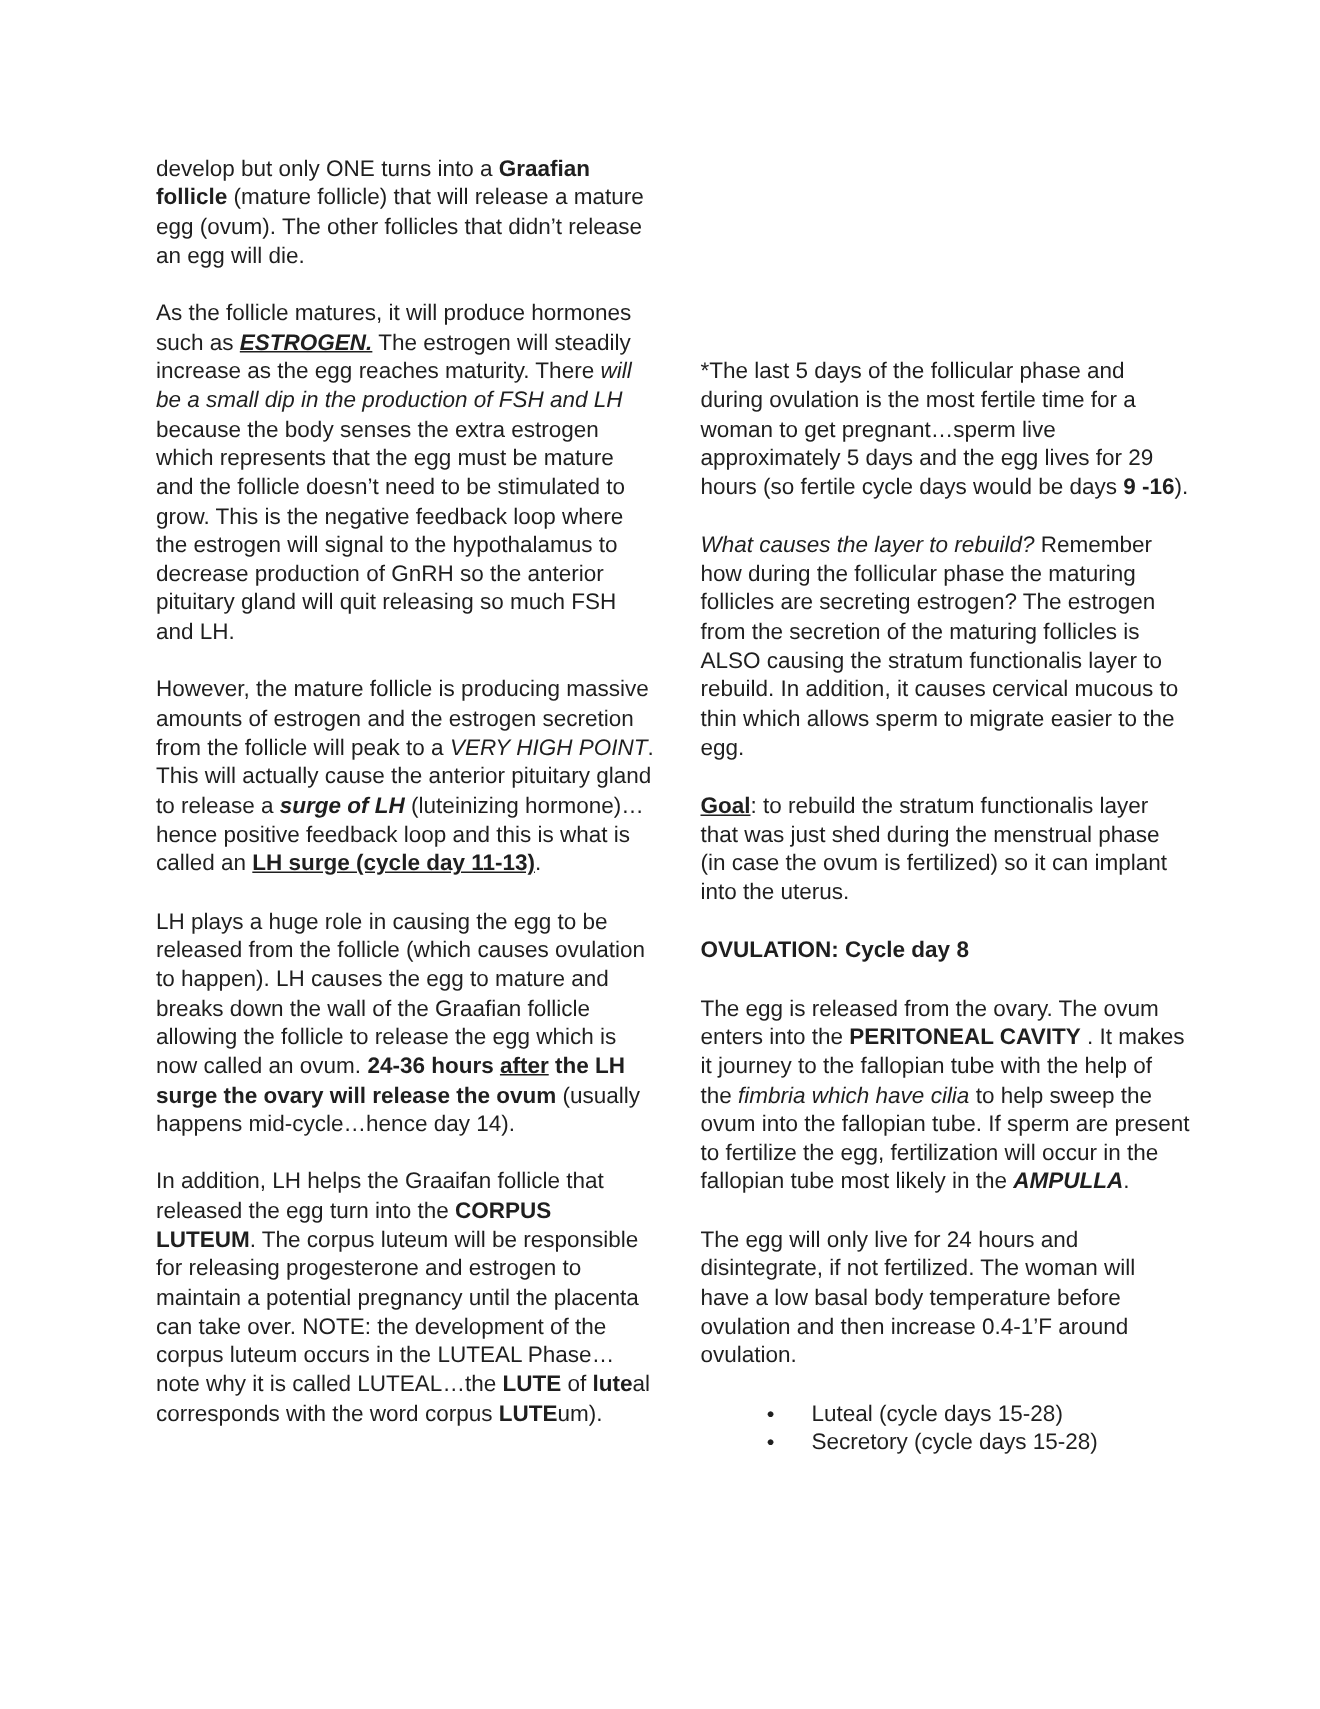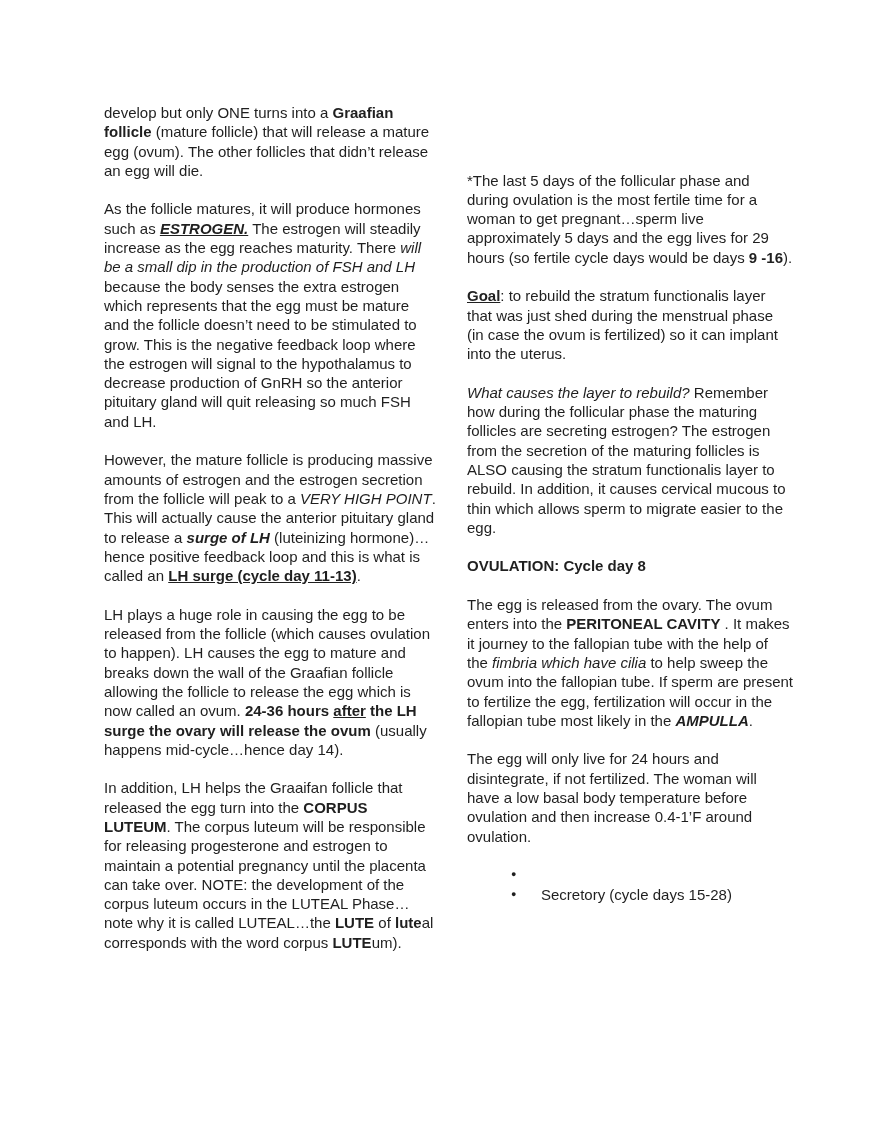--- a/index.html
+++ b/index.html
@@ -9,21 +9,21 @@
     font-family: "Liberation Sans", sans-serif;
     font-size: 15px;
     line-height: 19.3px;
     color: #1f1f1f;
     overflow: hidden;
   }
   .page {
     display: flex;
     padding: 103px 0 0 104px;
     gap: 29px;
-    align-items: center;
+    align-items: flex-end;
   }
   .col { flex: 0 0 auto; }
   .col-left  { width: 334px; }
   .col-right { width: 326px; }
   .para { margin: 0 0 19.3px 0; }
   .b { font-weight: 700; }
   .i { font-style: italic; }
   .u { text-decoration: underline; }
   .bullet-item { display: flex; padding-left: 44px; margin: 0; }
   .bullet-dot {
@@ -40,26 +40,27 @@
 <div class="page">
   <div class="col col-left" id="col-left">
       <p class="para"><span>develop but only ONE turns into a </span><span class="b">Graafian follicle</span><span> (mature follicle) that will release a mature egg (ovum). The other follicles that didn’t release an egg will die.</span></p>
       <p class="para"><span>As the follicle matures, it will produce hormones such as </span><span class="b i u">ESTROGEN.</span><span> The estrogen will steadily increase as the egg reaches maturity. There </span><span class="i">will be a small dip in the production of FSH and LH</span><span> because the body senses the extra estrogen which represents that the egg must be mature and the follicle doesn’t need to be stimulated to grow. This is the negative feedback loop where the estrogen will signal to the hypothalamus to decrease production of GnRH so the anterior pituitary gland will quit releasing so much FSH and LH.</span></p>
       <p class="para"><span>However, the mature follicle is producing massive amounts of estrogen and the estrogen secretion from the follicle will peak to a </span><span class="i">VERY HIGH POINT</span><span>. This will actually cause the anterior pituitary gland to release a </span><span class="b i">surge of LH</span><span> (luteinizing hormone)…hence positive feedback loop and this is what is called an </span><span class="b u">LH surge (cycle day 11-13)</span><span>.</span></p>
       <p class="para"><span>LH plays a huge role in causing the egg to be released from the follicle (which causes ovulation to happen). LH causes the egg to mature and breaks down the wall of the Graafian follicle allowing the follicle to release the egg which is now called an ovum. </span><span class="b">24-36 hours </span><span class="b u">after</span><span class="b"> the LH surge the ovary will release the ovum</span><span> (usually happens mid-cycle…hence day 14).</span></p>
       <p class="para"><span>In addition, LH helps the Graaifan follicle that released the egg turn into the </span><span class="b">CORPUS LUTEUM</span><span>. The corpus luteum will be responsible for releasing progesterone and estrogen to maintain a potential pregnancy until the placenta can take over. NOTE: the development of the corpus luteum occurs in the LUTEAL Phase…note why it is called LUTEAL…the </span><span class="b">LUTE</span><span> of </span><span class="b">lute</span><span>al corresponds with the word corpus </span><span class="b">LUTE</span><span>um).</span></p>
     </div>
   <div class="col col-right" id="col-right">
       <p class="para"><span>*The last 5 days of the follicular phase and during ovulation is the most fertile time for a woman to get pregnant…sperm live approximately 5 days and the egg lives for 29 hours (so fertile cycle days would be days </span><span class="b">9 -16</span><span>).</span></p>
+      <p class="para"><span class="i">What causes the layer to rebuild?</span><span> Remember how during the follicular phase the maturing follicles are secreting estrogen? The estrogen from the secretion of the maturing follicles is ALSO causing the stratum functionalis layer to rebuild. In addition, it causes cervical mucous to thin which allows sperm to migrate easier to the egg.</span></p>
       <p class="para"><span class="b u">Goal</span><span>: to rebuild the stratum functionalis layer that was just shed during the menstrual phase (in case the ovum is fertilized) so it can implant into the uterus.</span></p>
-      <p class="para"><span class="i">What causes the layer to rebuild?</span><span> Remember how during the follicular phase the maturing follicles are secreting estrogen? The estrogen from the secretion of the maturing follicles is ALSO causing the stratum functionalis layer to rebuild. In addition, it causes cervical mucous to thin which allows sperm to migrate easier to the egg.</span></p>
       <p class="para"><span class="b">OVULATION: Cycle day 8</span></p>
       <p class="para"><span>The egg is released from the ovary. The ovum enters into the </span><span class="b">PERITONEAL CAVITY</span><span> . It makes it journey to the fallopian tube with the help of the </span><span class="i">fimbria which have cilia</span><span> to help sweep the ovum into the fallopian tube. If sperm are present to fertilize the egg, fertilization will occur in the fallopian tube most likely in the </span><span class="b i">AMPULLA</span><span>.</span></p>
       <p class="para"><span>The egg will only live for 24 hours and disintegrate, if not fertilized. The woman will have a low basal body temperature before ovulation and then increase 0.4-1’F around ovulation.</span></p>
       <div class="bullet-item">
         <span class="bullet-dot">●</span>
+        <span class="bullet-text"><span>Luteal (cycle days 15-28)</span></span>
       </div>
       <div class="bullet-item">
         <span class="bullet-dot">●</span>
         <span class="bullet-text"><span>Secretory (cycle days 15-28)</span></span>
       </div>
     </div>
 </div>
 
 </body></html>

